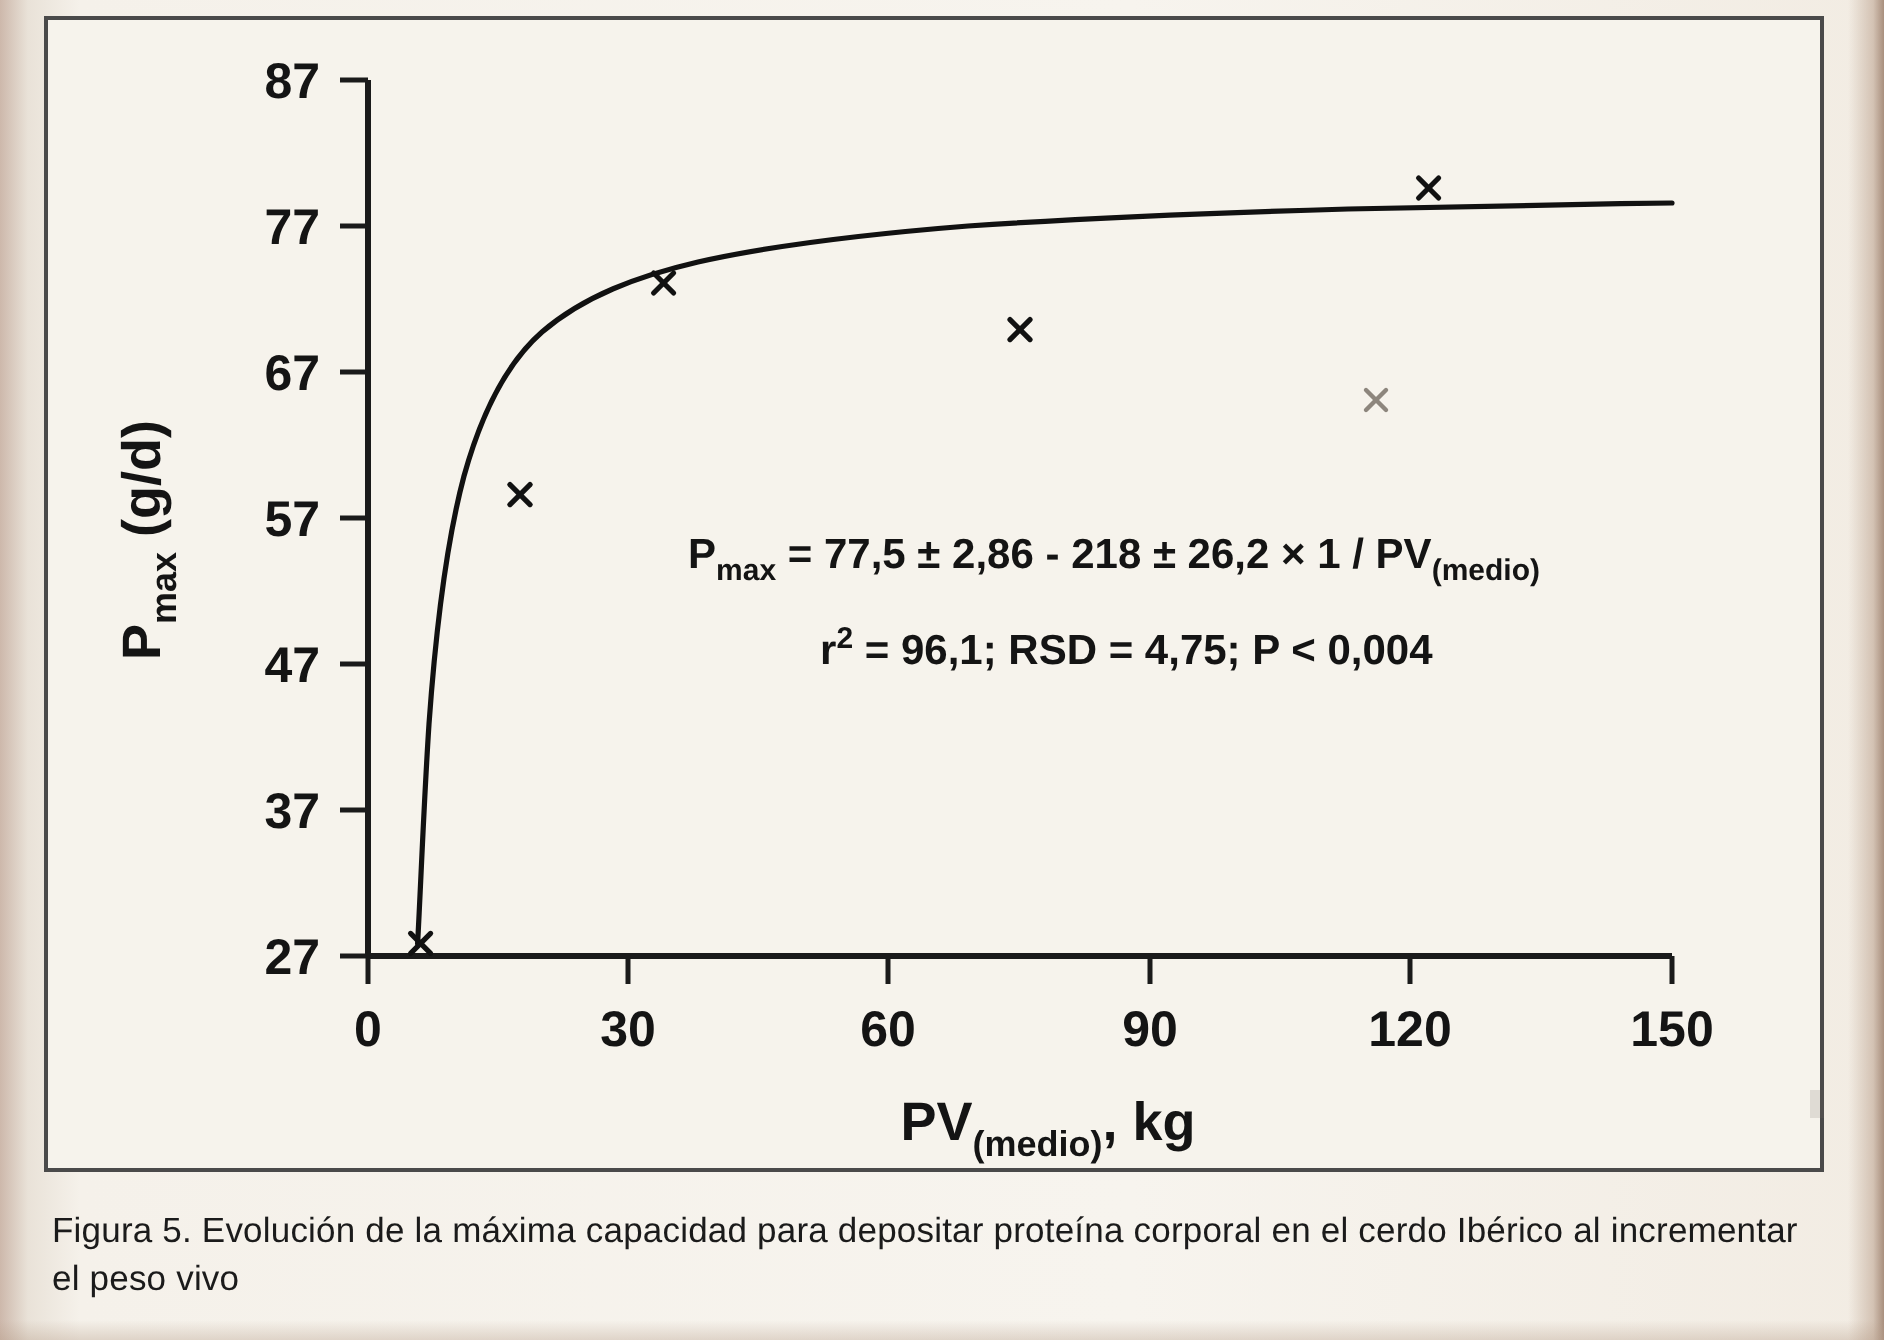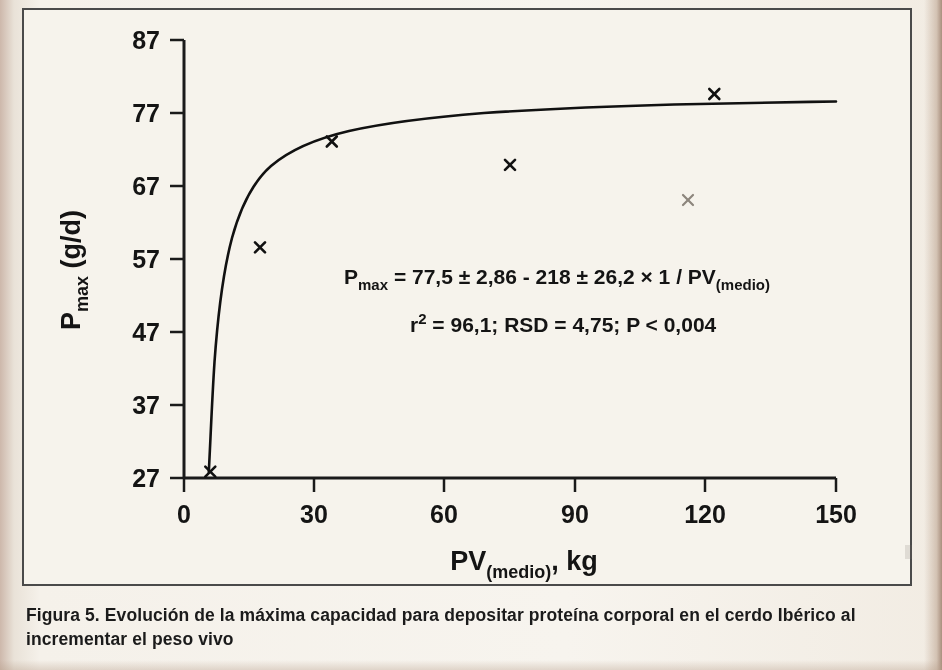--- a/index.html
+++ b/index.html
@@ -55,21 +55,21 @@
   }
 
   svg.chart { display: block; }
 
   .caption {
     position: absolute;
     left: 26px;
     top: 604px;
     width: 880px;
     font-size: 17.5px;
-    font-weight: bold;
+    font-weight: normal;
     color: #1b1b1b;
     line-height: 1.35;
     letter-spacing: 0.1px;
   }
 
   
   .artifact {
     position: absolute;
     background: rgba(120,110,100,0.35);
   }

